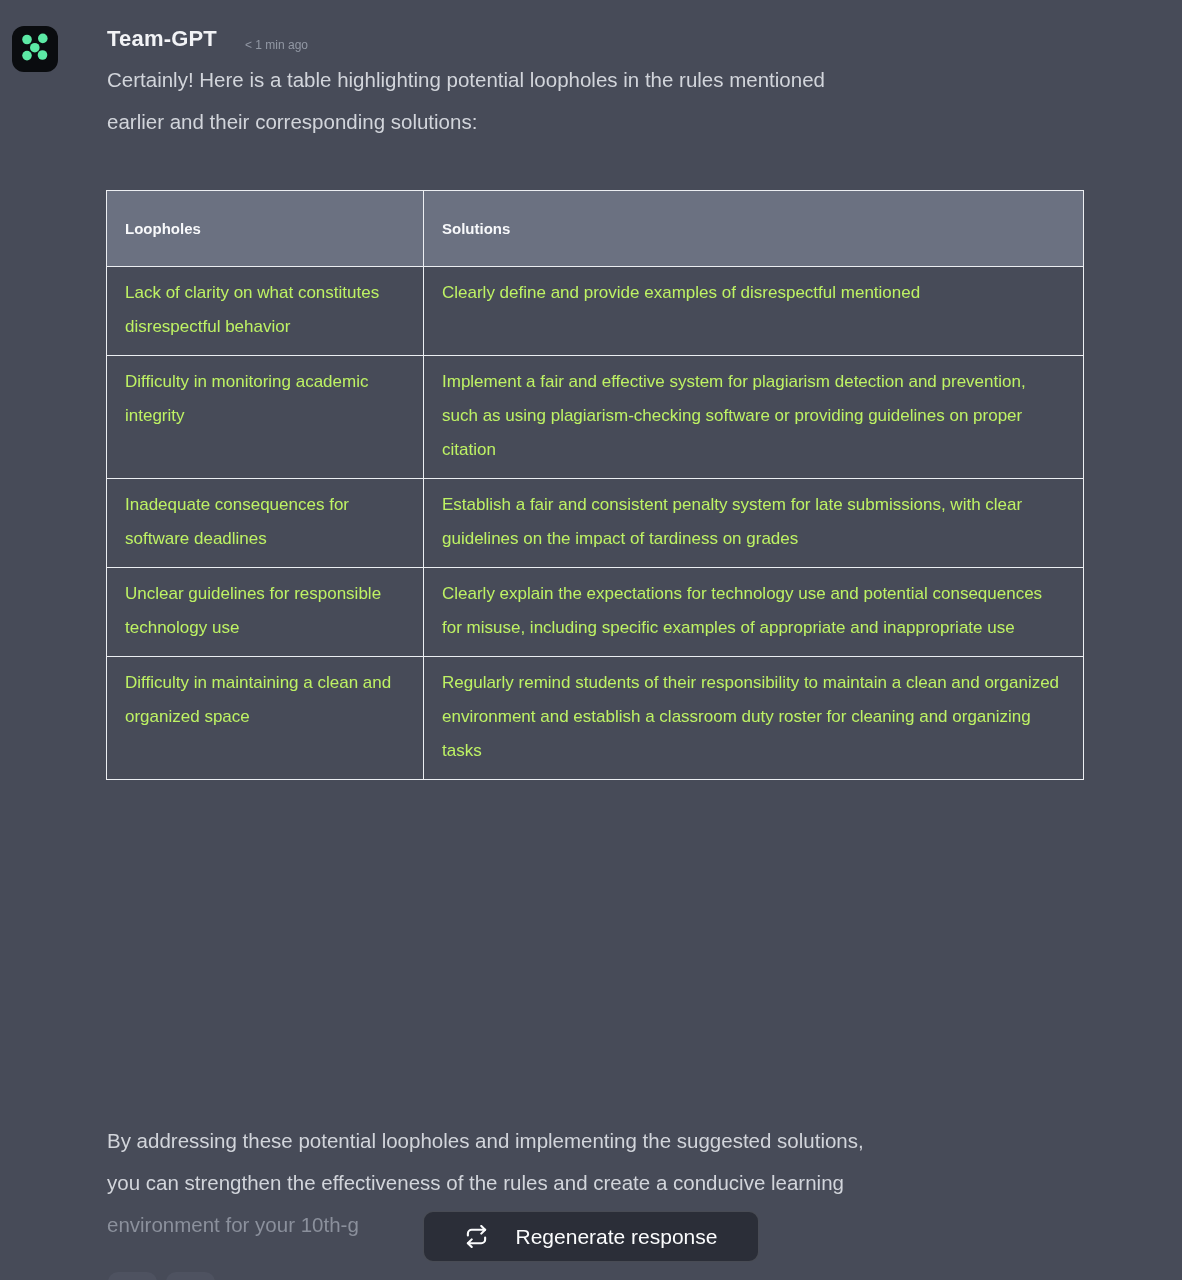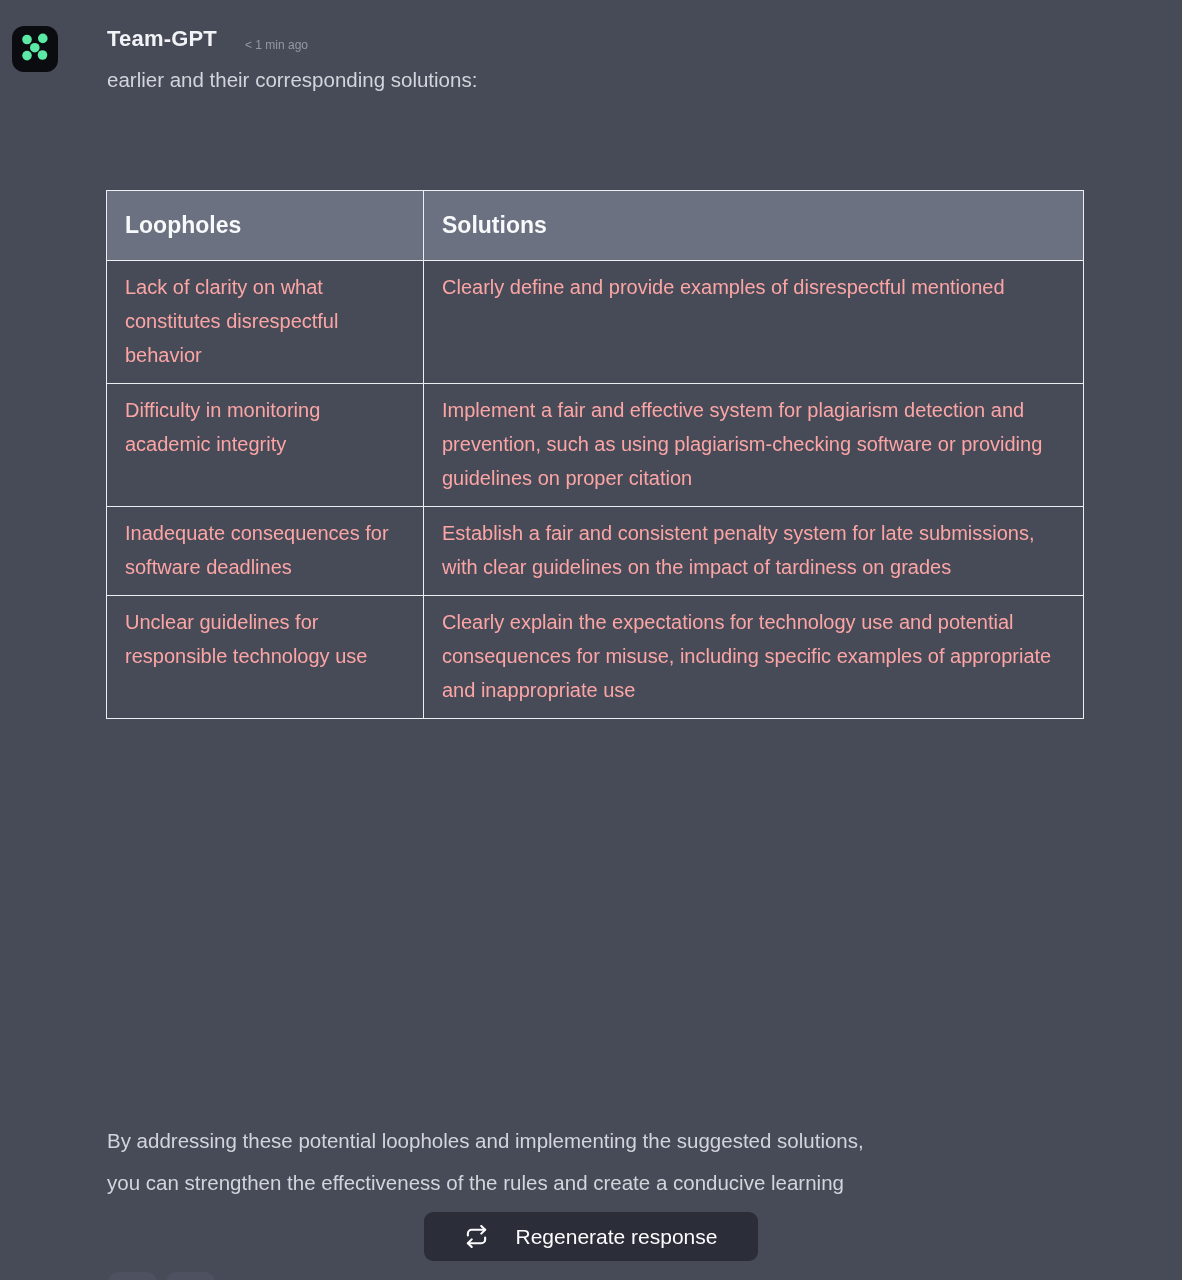--- a/index.html
+++ b/index.html
@@ -43,28 +43,28 @@
     width: 977px;
     border-collapse: collapse;
     table-layout: fixed;
   }
   .loophole-table th, .loophole-table td {
     border: 1.5px solid #eceef2;
   }
   .loophole-table th {
     background: #6b7181;
     color: #f8f9fb;
-    font-size: 23px; font-weight: 700;
+    font-size: 15px; font-weight: 700;
     text-align: left;
-    padding: 21px 18px;
+    padding: 29px 18px;
     margin-top: 15px;
   }
   .loophole-table td {
-    font-size: 20px;
-    color: #fca5a5;
+    font-size: 17px;
+    color: #bef264;
     line-height: 34px;
     padding: 9px 18px 11px 18px;
     vertical-align: top;
   }
   .col-loopholes { width: 317px; }
   .col-solutions { width: 660px; }
 
   
   .regen-btn {
     position: absolute; left: 423px; top: 1211px;
@@ -107,20 +107,21 @@
     </svg>
   </span>
 </div>
 
 <div class="msg-header">
   <span class="author">Team-GPT</span>
   <span class="timestamp">&lt; 1 min ago</span>
 </div>
 
 <div class="para intro">
+  <span class="line">Certainly! Here is a table highlighting potential loopholes in the rules mentioned</span>
   <span class="line">earlier and their corresponding solutions:</span>
 </div>
 
 <table class="loophole-table">
   <colgroup>
       <col class="col-loopholes">
       <col class="col-solutions">
     </colgroup>
   <thead>
     <tr>
@@ -143,27 +144,32 @@
   <tr>
     <td>Inadequate consequences for software deadlines</td>
     <td>Establish a fair and consistent penalty system for late submissions, with clear guidelines on the impact of tardiness on grades</td>
   </tr>
 
   <tr>
     <td>Unclear guidelines for responsible technology use</td>
     <td>Clearly explain the expectations for technology use and potential consequences for misuse, including specific examples of appropriate and inappropriate use</td>
   </tr>
 
+  <tr>
+    <td>Difficulty in maintaining a clean and organized space</td>
+    <td>Regularly remind students of their responsibility to maintain a clean and organized environment and establish a classroom duty roster for cleaning and organizing tasks</td>
+  </tr>
 
 </tbody>
 </table>
 
 <div class="para outro">
   <span class="line">By addressing these potential loopholes and implementing the suggested solutions,</span>
   <span class="line">you can strengthen the effectiveness of the rules and create a conducive learning</span>
+  <span class="line line3">environment for your 10th-g</span>
 </div>
 
 <div class="regen-btn">
   <span>
     <svg width="23" height="23" viewBox="0 0 24 24" fill="none" stroke="#fbfcfd" stroke-width="2.2" stroke-linecap="round" stroke-linejoin="round">
       <polyline points="17 1 21 5 17 9"></polyline>
       <path d="M3 11V9a4 4 0 0 1 4-4h14"></path>
       <polyline points="7 23 3 19 7 15"></polyline>
       <path d="M21 13v2a4 4 0 0 1-4 4H3"></path>
     </svg>

